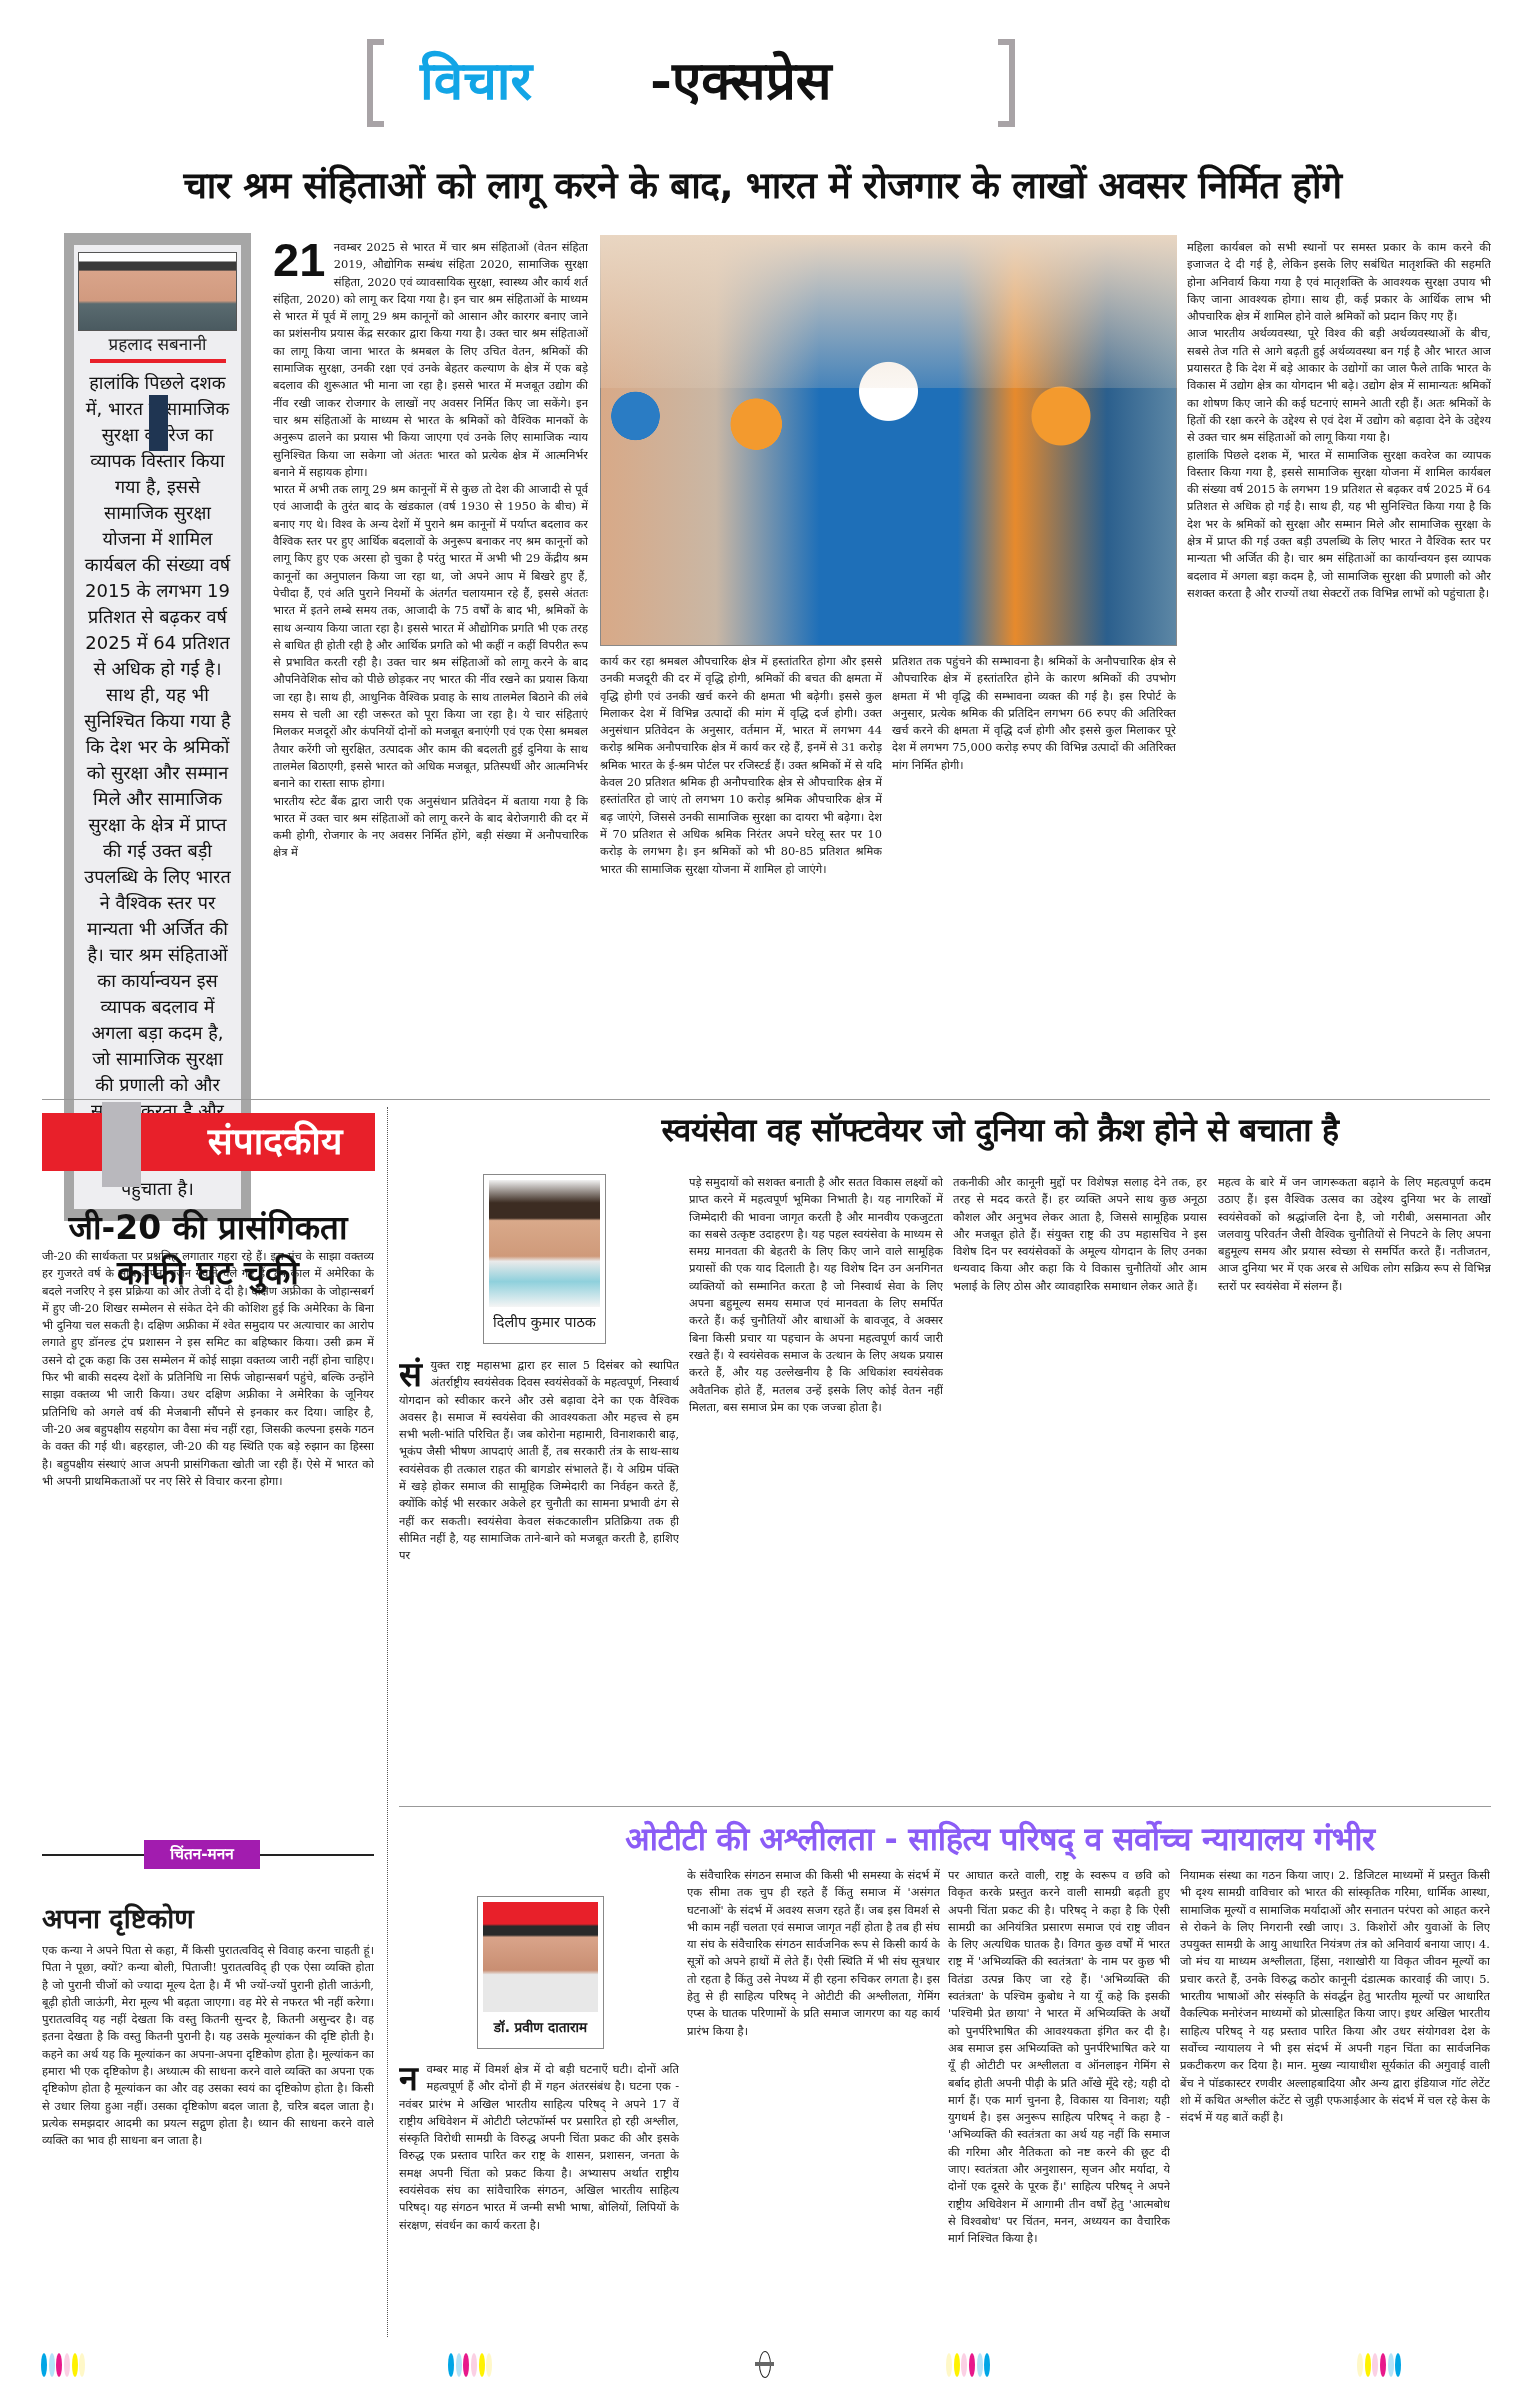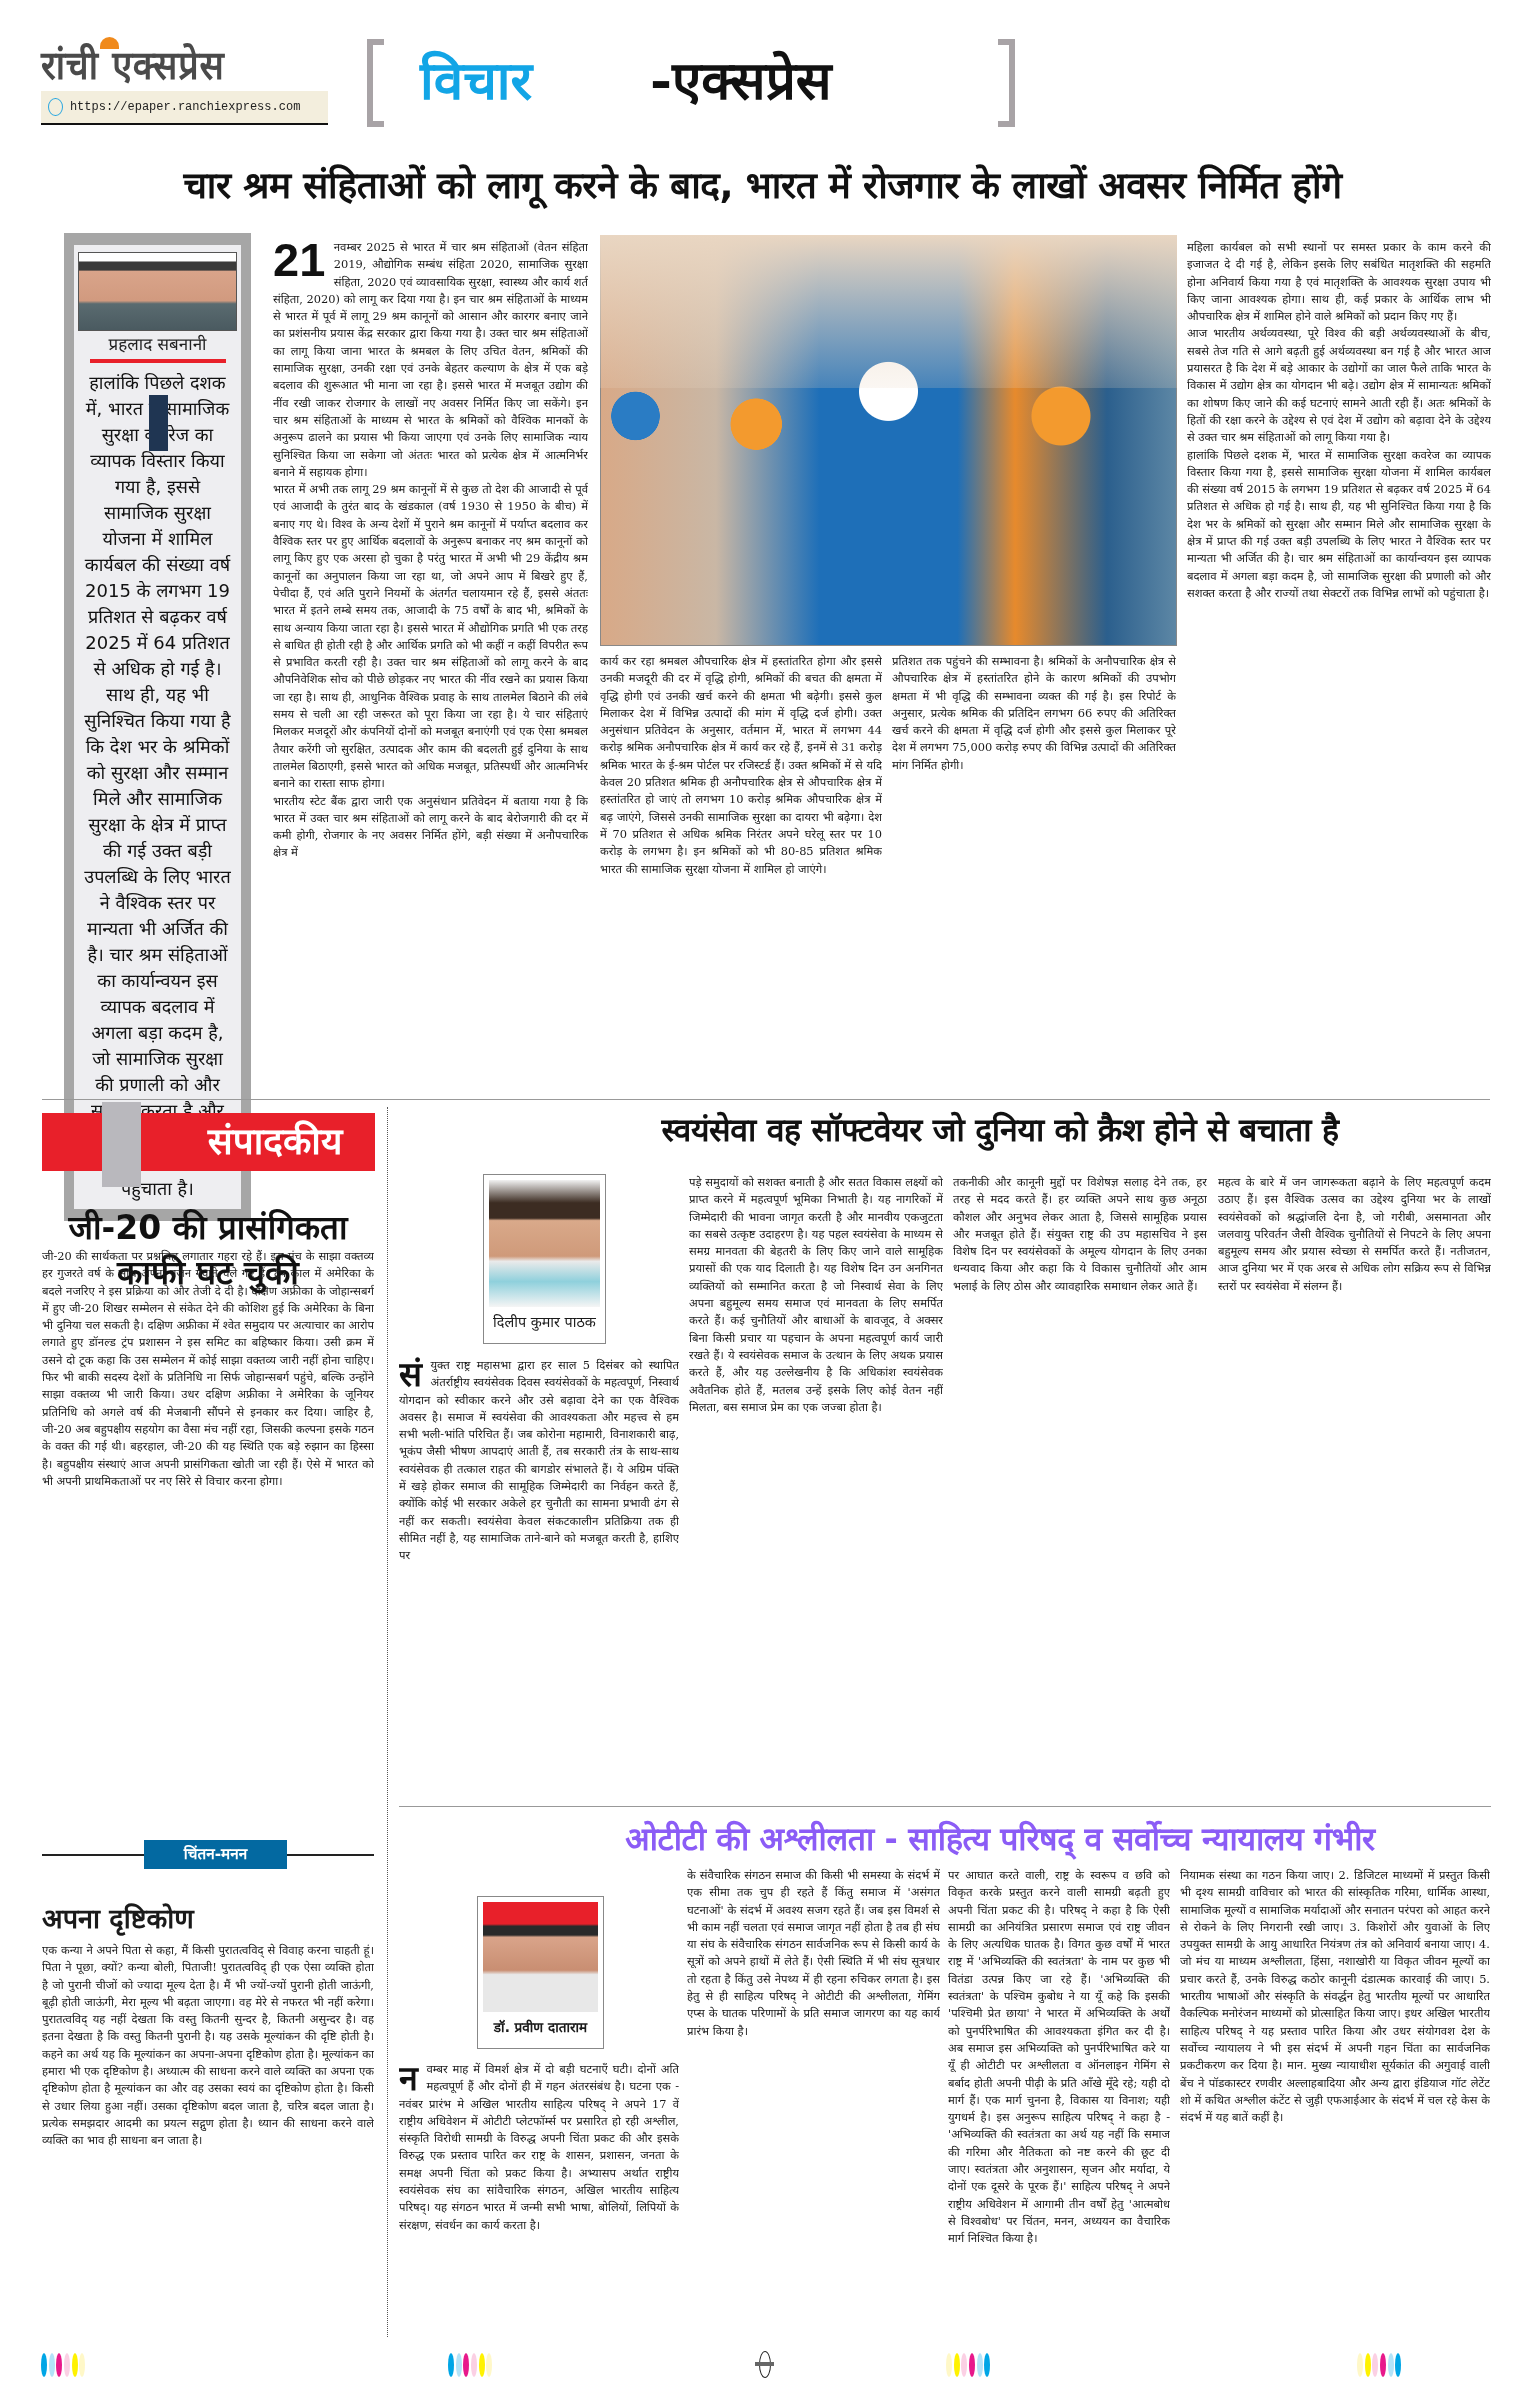--- a/index.html
+++ b/index.html
@@ -60,21 +60,21 @@
   .hr-solid { position: absolute; height: 0.8px; background: #999; }
 
   
   .sampadkiya-banner { position: absolute; left: 42px; top: 1113px; width: 332px; height: 58px; background: #e8202a; }
   .sampadkiya-bar { position: absolute; left: 102px; top: 1102px; width: 39px; height: 85px; background: #b9b8bd; }
   .sampadkiya-red2 { position: absolute; left: 141px; top: 1113px; width: 234px; height: 58px; background: #e8202a; }
   .sampadkiya-text { position: absolute; left: 141px; top: 1114px; width: 268px; text-align: center; font-weight: bold; font-size: 37px; color: #fff; }
 
   .editorial-head { position: absolute; left: 42px; top: 1204px; width: 332px; text-align: center; font-weight: bold; font-size: 33px; color: #111; }
 
-  .chintan-label { position: absolute; left: 144px; top: 1840px; width: 143px; height: 29px; background: #0369a1; color: #fff; font-size: 15.3px; font-weight: bold; text-align: center; line-height: 29px; }
+  .chintan-label { position: absolute; left: 144px; top: 1840px; width: 116px; height: 29px; background: #a21caf; color: #fff; font-size: 15.3px; font-weight: bold; text-align: center; line-height: 29px; }
   .chintan-rule { position: absolute; left: 42px; top: 1854px; width: 332px; height: 1.7px; background: #222; }
   .drishtikon-head { position: absolute; left: 42px; top: 1899px; width: 332px; text-align: left; font-weight: bold; font-size: 27px; }
 
   
   .art2-head { position: absolute; left: 475px; top: 1107px; width: 1050px; text-align: center; font-weight: bold; font-size: 32px; letter-spacing: -0.4px; color: #111; }
   .art2-photo-box { position: absolute; left: 483px; top: 1174px; width: 123px; height: 170px; border: 0.8px solid #888; padding: 5.1px; background: #fff; }
   .art2-photo { width: 100%; height: 127px; background: linear-gradient(180deg,#f2f2f2 0%,#3c2c22 18%,#3c2c22 30%,#d9a98a 32%,#cf9a7a 60%,#eaeaea 64%,#8fd0dc 80%,#f5f5f5 100%); }
   .art2-name { font-size: 14.4px; text-align: center; margin-top: 5.1px; }
 
   
@@ -86,28 +86,20 @@
   
   .reg-strip { position: absolute; top: 2353px; display: flex; gap: 1.7px; }
   .reg-dot { width: 6px; height: 24px; border-radius: 50%; }
   .crosshair { position: absolute; left: 759px; top: 2351px; width: 12px; height: 27px; border: 1.7px solid #222; border-radius: 50%; }
   .crosshair::after { content: ""; position: absolute; left: -5.1px; top: 10.2px; width: 18.7px; height: 3.4px; background: #666; }
 </style>
 </head>
 <body>
 
 <div class="masthead">
-  <div class="logo-block">
-    <div class="logo-sun"></div>
-    <div class="logo-text">रांची एक्सप्रेस</div>
-    <div class="url-bar">
-      <span class="url-icon"></span>
-      <span class="url-text">https://epaper.ranchiexpress.com</span>
-    </div>
-  </div>
   <div class="section-title">
     <div class="bracket-left"></div>
     <div class="vichar">विचार</div>
     <div class="express-word">-एक्सप्रेस</div>
     <div class="bracket-right"></div>
   </div>
 </div>
 
 <div class="main-headline">चार श्रम संहिताओं को लागू करने के बाद, भारत में रोजगार के लाखों अवसर निर्मित होंगे</div>
 

